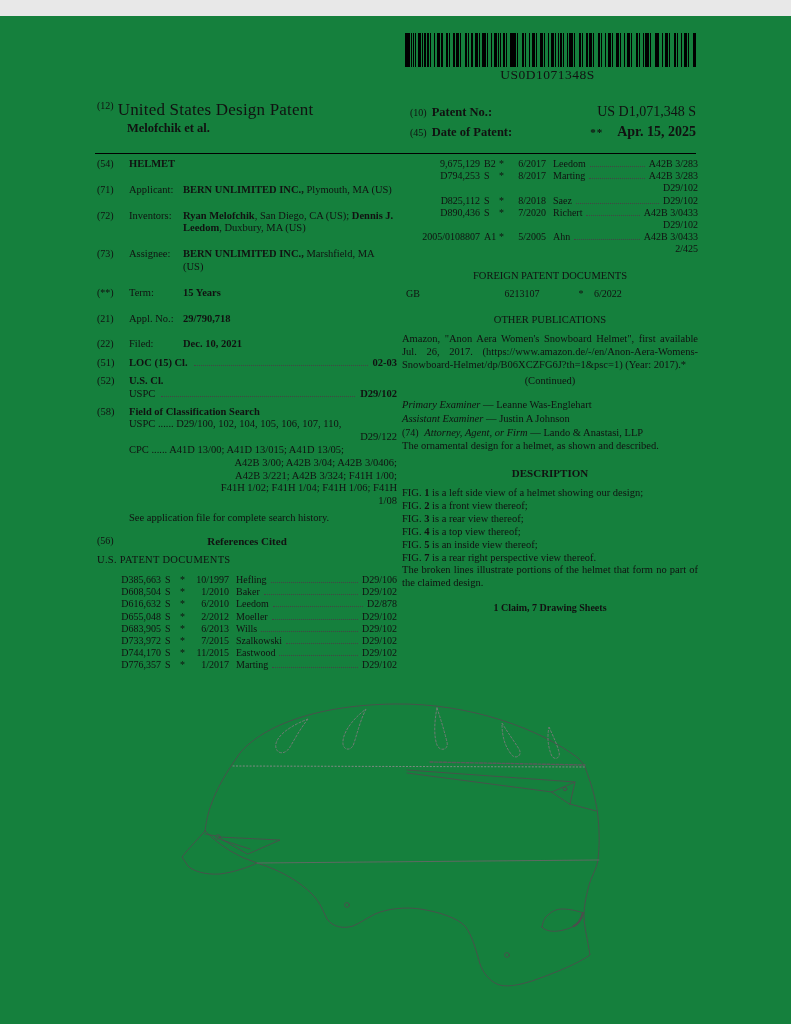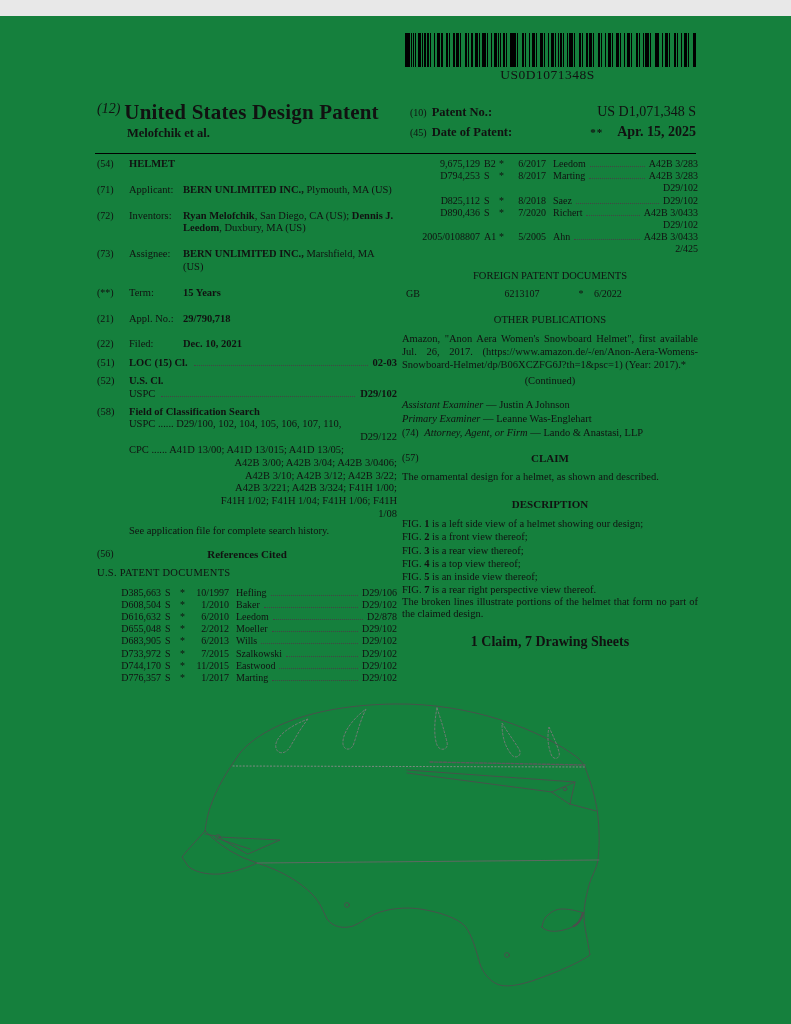--- a/index.html
+++ b/index.html
@@ -10,22 +10,22 @@
   .barcode{position:absolute;left:405px;top:17px;width:285px;height:34px;
     background:
       repeating-linear-gradient(90deg,#000 0 2px,rgba(0,0,0,0) 2px 3px,#000 3px 4px,rgba(0,0,0,0) 4px 7px,#000 7px 8px,rgba(0,0,0,0) 8px 10px,#000 10px 13px,rgba(0,0,0,0) 13px 14px,#000 14px 15px,rgba(0,0,0,0) 15px 19px),
       repeating-linear-gradient(90deg,rgba(0,0,0,0) 0 5px,#000 5px 6px,rgba(0,0,0,0) 6px 16px,#000 16px 18px,rgba(0,0,0,0) 18px 29px);
     border-left:3px solid #000;border-right:3px solid #000;}
   .barcode-text{position:absolute;left:405px;top:51px;width:285px;text-align:center;
     font-size:13.5px;letter-spacing:.5px;}
 
   
   .hdr-left{position:absolute;left:97px;top:84px;width:312px;}
-  .hdr-tag{font-size:14px;vertical-align:6px;font-style:italic;}
-  .hdr-title{font-size:21px;font-weight:bold;letter-spacing:.2px;}
+  .hdr-tag{font-size:10px;vertical-align:6px;}
+  .hdr-title{font-size:17px;font-weight:normal;letter-spacing:.2px;}
   .hdr-authors{font-size:12.5px;font-weight:bold;margin-left:30px;margin-top:1px;}
   .hdr-right{position:absolute;left:410px;top:88px;width:286px;font-size:12.5px;}
   .hdr-row{display:flex;align-items:baseline;margin-bottom:4px;}
   .hdr-row .tag{font-size:10px;margin-right:5px;}
   .hdr-row .lbl{font-weight:bold;}
   .hdr-row .val{font-weight:normal;font-size:14px;margin-left:auto;}
   .hdr-row .stars{font-size:11px;font-weight:bold;margin-left:auto;letter-spacing:1px;}
   .hdr-row .val2{font-weight:bold;font-size:14px;margin-left:14px;}
   .hdr-rule{position:absolute;left:95px;top:137px;width:601px;border-top:1.6px solid #000;}
 
@@ -81,21 +81,21 @@
 
   .exam-line{margin-bottom:1px;}
   .attorney{margin-top:1px;}
   .attorney .tag{font-size:10px;margin-right:3px;}
 
   .claim-head{margin-top:12px;}
   .claim-body{text-align:justify;margin-bottom:6px;}
   .desc-head{margin-top:14px;}
   .fig-line{line-height:1.24;}
   .broken-note{text-align:justify;}
-  .sheets{text-align:center;font-weight:bold;font-size:14px;margin-top:12px;}
+  .sheets{text-align:center;font-weight:bold;font-size:10px;margin-top:12px;}
 
   
   .figure{position:absolute;left:150px;top:683px;width:500px;height:305px;}
   .figure svg{display:block;}
 </style>
 </head>
 <body>
 
 <div class="page">
 
@@ -191,21 +191,20 @@
         <span class="cls-lines" style="display:block">
   <div class="cls-line">USPC ...... D29/100, 102, 104, 105, 106, 107, 110,</div>
 
   <div class="cls-line">D29/122</div>
 </span>
         <span class="cls-lines" style="display:block">
   <div class="cls-line">CPC ...... A41D 13/00; A41D 13/015; A41D 13/05;</div>
 
   <div class="cls-line">A42B 3/00; A42B 3/04; A42B 3/0406;</div>
 
-  <div class="cls-line">A42B 3/10; A42B 3/12; A42B 3/22;</div>
 
   <div class="cls-line">A42B 3/221; A42B 3/324; F41H 1/00;</div>
 
   <div class="cls-line">F41H 1/02; F41H 1/04; F41H 1/06; F41H</div>
 
   <div class="cls-line">1/08</div>
 </span>
       </span>
     </div>
     <div class="search-note">See application file for complete search history.</div>
@@ -363,35 +362,31 @@
     <span class="f-star">*</span>
     <span class="f-date">6/2022</span>
   </div>
 </div>
 
     <div class="sec-head" style="font-weight:normal;font-size:10.5px;margin-top:14px;">OTHER PUBLICATIONS</div>
     <div class="pub-body">Amazon, "Anon Aera Women's Snowboard Helmet", first available Jul. 26, 2017. (https://www.amazon.de/-/en/Anon-Aera-Womens-Snowboard-Helmet/dp/B06XCZFG6J?th=1&amp;psc=1) (Year: 2017).*</div>
     <div class="continued">(Continued)</div>
 
     <div>
+  <div class="exam-line"><i>Primary Examiner</i> <span>—</span> <span>Leanne Was-Englehart</span></div>
+
   <div class="exam-line"><i>Assistant Examiner</i> <span>—</span> <span>Justin A Johnson</span></div>
-
-  <div class="exam-line"><i>Primary Examiner</i> <span>—</span> <span>Leanne Was-Englehart</span></div>
 </div>
     <div class="attorney">
       <span class="tag">(74)</span>
       <i>Attorney, Agent, or Firm</i>
       <span>—</span>
       <span>Lando &amp; Anastasi, LLP</span>
     </div>
 
-    <div class="sec-head with-tag claim-head">
-      <span class="tag">(57)</span>
-      <span>CLAIM</span>
-    </div>
     <div class="claim-body">The ornamental design for a helmet, as shown and described.</div>
 
     <div class="sec-head desc-head">DESCRIPTION</div>
     <div>
   <div class="fig-line"><span>FIG.</span> <b>1</b> <span>is a left side view of a helmet showing our design;</span></div>
 
   <div class="fig-line"><span>FIG.</span> <b>2</b> <span>is a front view thereof;</span></div>
 
   <div class="fig-line"><span>FIG.</span> <b>3</b> <span>is a rear view thereof;</span></div>
 

